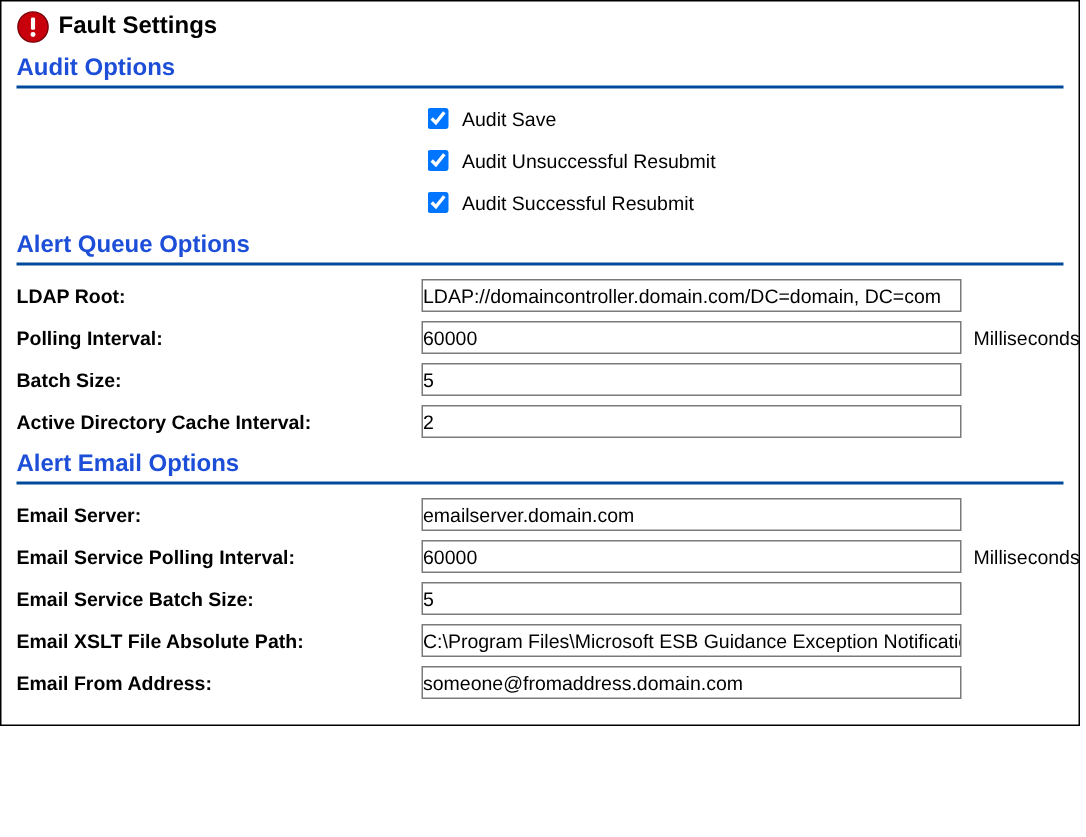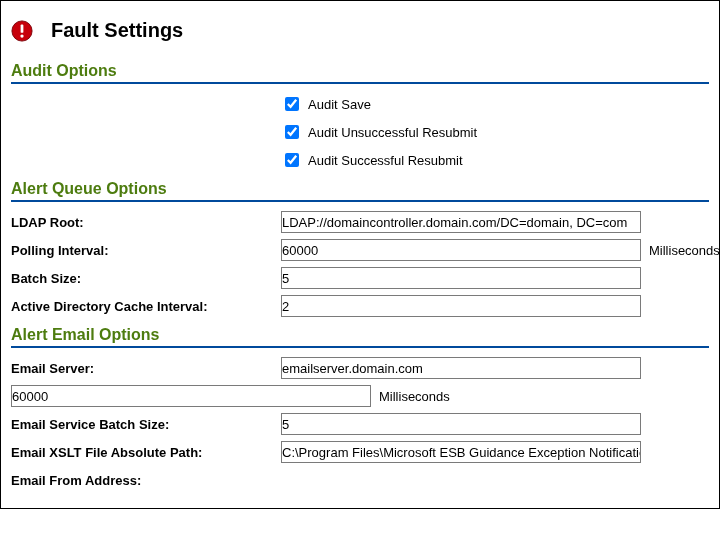--- a/index.html
+++ b/index.html
@@ -20,27 +20,27 @@
     display: flex;
     align-items: center;
     gap: 6px;
     margin: 2px 0 4px 0;
   }
   .page-header .icon {
     width: 22px;
     height: 22px;
   }
   .page-header h1 {
-    margin: 12px;
-    font-size: 20px;
+    margin: 0;
+    font-size: 16px;
     font-weight: bold;
     color: #000;
   }
   .section-title {
-    color: #4d7c0f;
+    color: #1d4ed8;
     font-size: 16px;
     font-weight: bold;
     margin: 8px 0 2px 0;
   }
   .section-rule {
     height: 2px;
     background: #004a9c;
     margin: 0 0 8px 0;
   }
   .form-row {
@@ -160,20 +160,21 @@
 
 
   <div class="form-row">
     <div class="form-label-col">Email Server:</div>
     <div class="form-input-col">
       <input type="text" value="emailserver.domain.com" style="">
     </div>
   </div>
 
   <div class="form-row">
+    <div class="form-label-col">Email Service Polling Interval:</div>
     <div class="form-input-col">
       <input type="text" value="60000" style="">
       <span class="units">Milliseconds</span>
     </div>
   </div>
 
   <div class="form-row">
     <div class="form-label-col">Email Service Batch Size:</div>
     <div class="form-input-col">
       <input type="text" value="5" style="">
@@ -182,15 +183,18 @@
 
   <div class="form-row">
     <div class="form-label-col">Email XSLT File Absolute Path:</div>
     <div class="form-input-col">
       <input type="text" value="C:\Program Files\Microsoft ESB Guidance Exception Notification" style="">
     </div>
   </div>
 
   <div class="form-row">
     <div class="form-label-col">Email From Address:</div>
+    <div class="form-input-col">
+      <input type="text" value="someone@fromaddress.domain.com" style="">
+    </div>
   </div>
 
 </div>
 
 </body></html>

